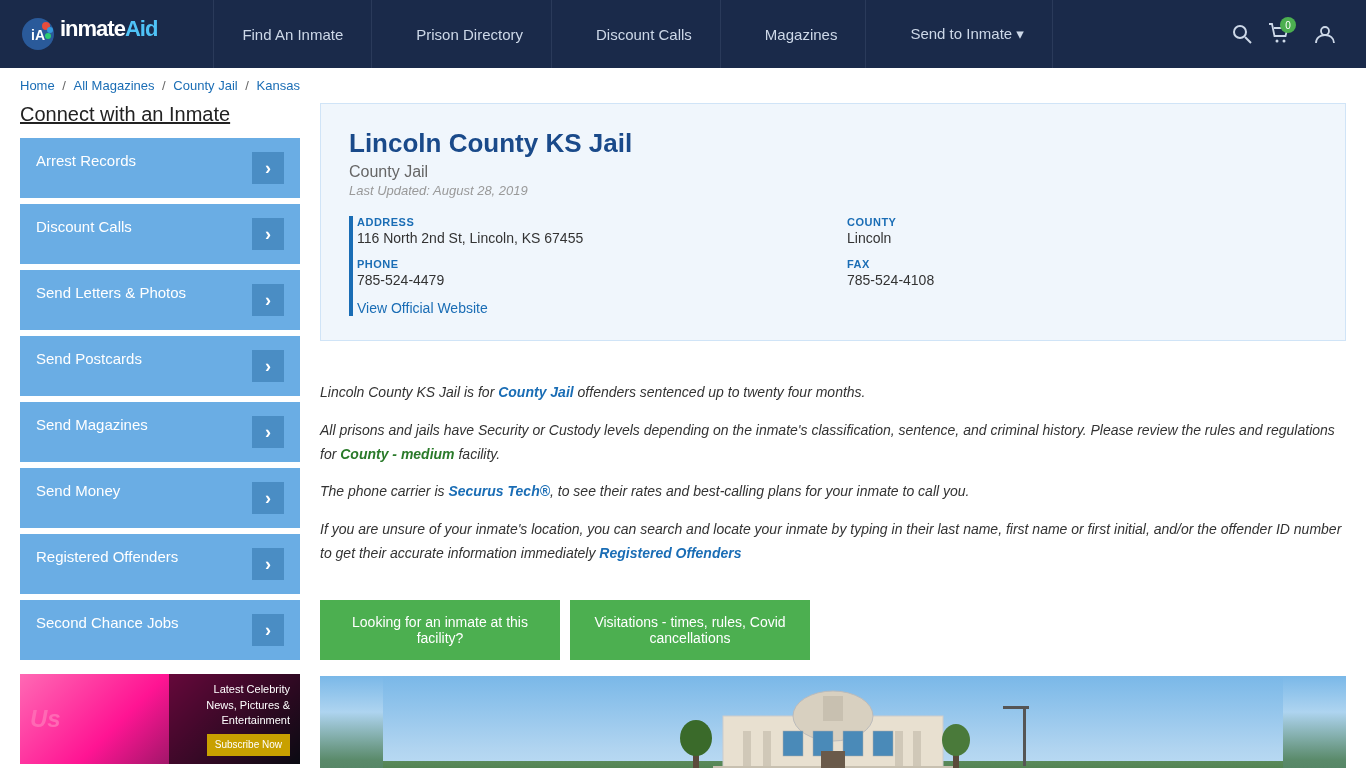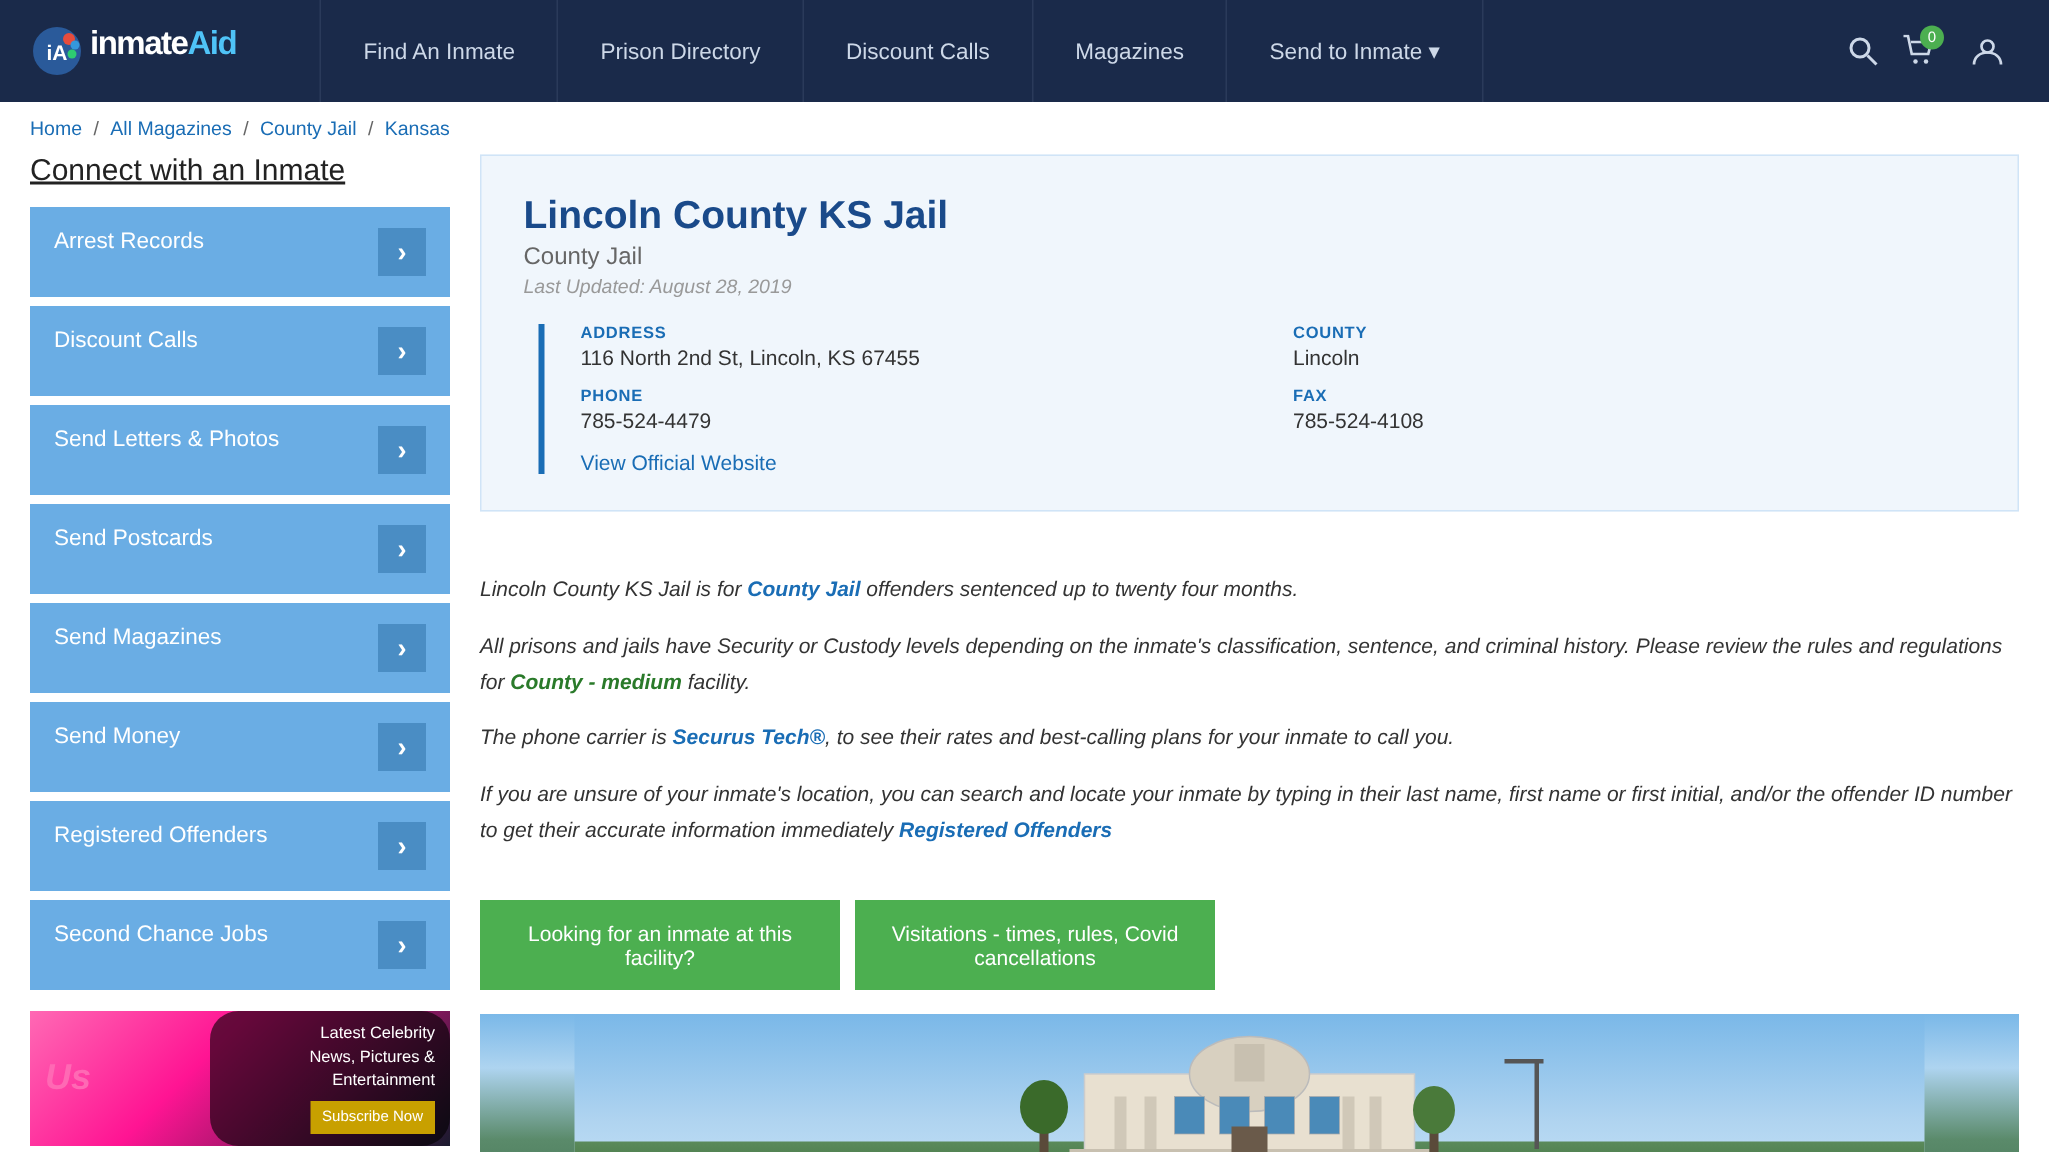--- a/index.html
+++ b/index.html
@@ -31,21 +31,21 @@
     }
     .logo-icon {
       width: 36px;
       height: 36px;
       margin-right: 4px;
     }
     .nav-links {
       display: flex;
       align-items: center;
       flex: 1;
-      gap: 0;
+      gap: 16px;
       padding-left: 16px;
     }
     .nav-item {
       color: #cdd8e8;
       font-size: 15px;
       font-weight: 500;
       padding: 0 28px;
       height: 68px;
       display: flex;
       align-items: center;
@@ -159,22 +159,21 @@
       overflow: hidden;
       position: relative;
     }
     .ad-banner-text {
       background: rgba(0,0,0,0.6);
       color: #fff;
       font-size: 11px;
       padding: 8px 10px;
       text-align: right;
       line-height: 1.4;
-      width: 160px;
-      border-radius: 19px;
+      width: 131px;
     }
     .ad-banner-btn {
       background: #c8a000;
       color: #fff;
       font-size: 10px;
       padding: 4px 8px;
       margin-top: 5px;
       display: inline-block;
       cursor: pointer;
     }
@@ -213,22 +212,21 @@
       margin-bottom: 2px;
     }
     .facility-updated {
       font-size: 13px;
       color: #999;
       font-style: italic;
       margin-bottom: 18px;
     }
     .info-divider {
       border-left: 4px solid #1a6db5;
-      padding-left: 24px;
-      margin-left: 10px;
+      padding-left: 4px;
     }
     .info-grid {
       display: grid;
       grid-template-columns: 1fr 1fr;
       gap: 12px 20px;
     }
     .info-label {
       font-size: 11px;
       font-weight: bold;
       color: #1a6db5;

